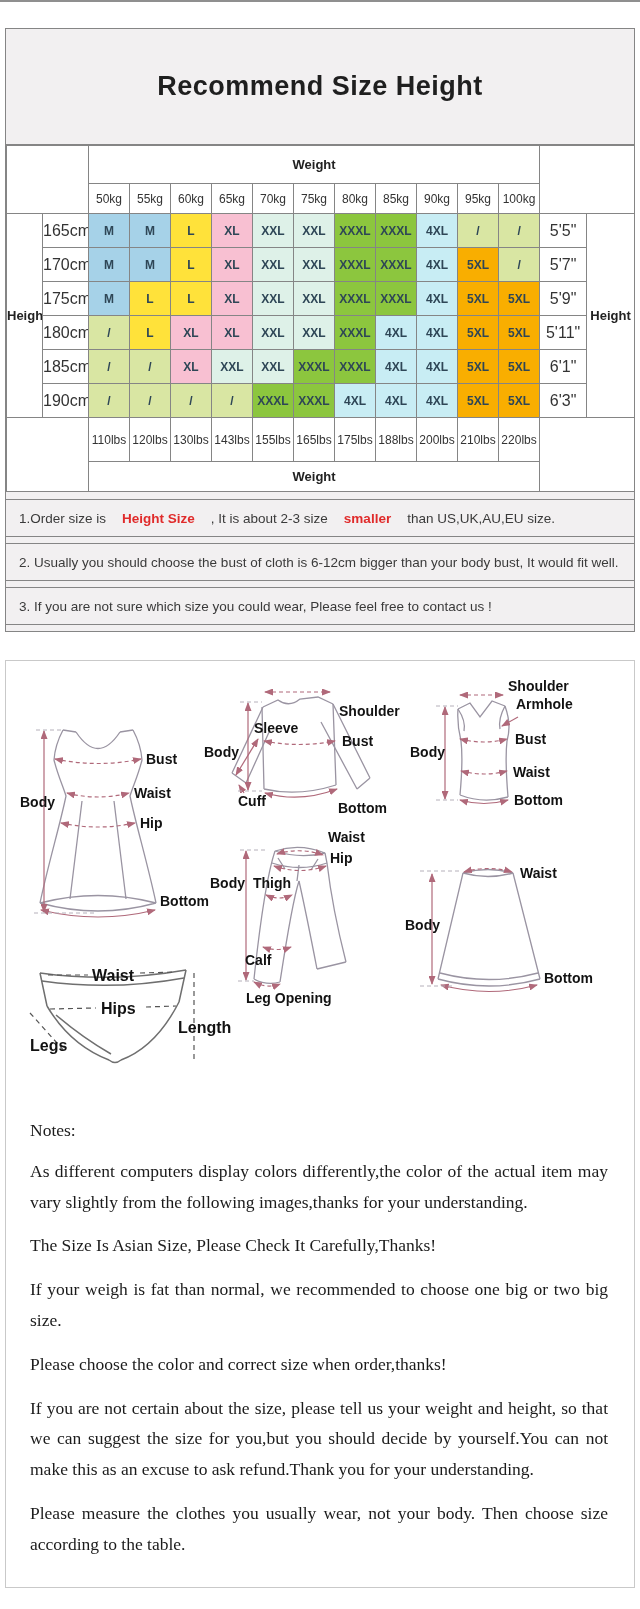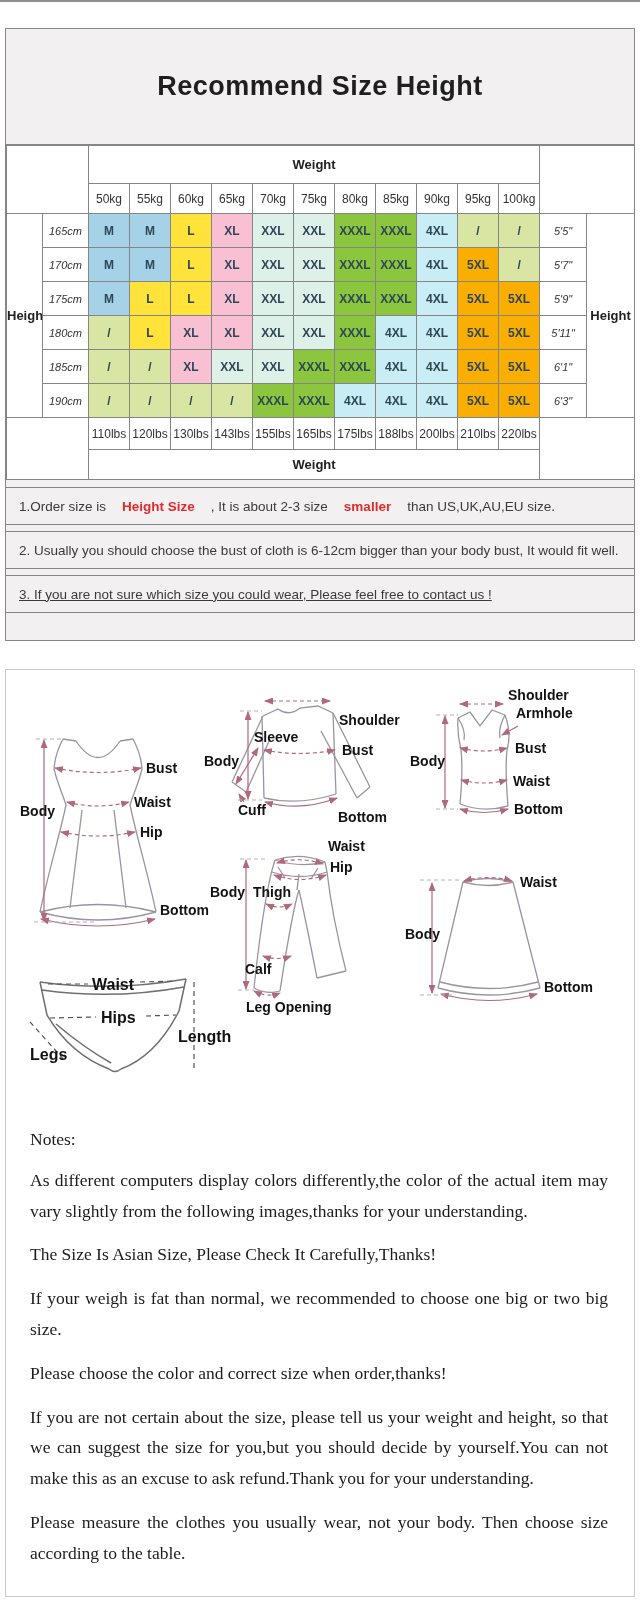--- a/index.html
+++ b/index.html
@@ -7,27 +7,27 @@
   .topline{height:2px;background:#8f8f8f;width:640px;}
   
   .block1{margin:26px 5px 0 5px;border:1px solid #858585;background:#f2f0f1;}
   .title-cell{height:115px;border-bottom:1px solid #858585;display:flex;align-items:center;justify-content:center;}
   .title-cell h1{margin:0;font-size:27px;font-weight:700;color:#1f1f1f;letter-spacing:.5px;}
   table.sizes{border-collapse:collapse;table-layout:fixed;width:628px;}
   table.sizes td{border:1px solid #858585;text-align:center;vertical-align:middle;padding:0;overflow:hidden;}
   td.hdr{background:#fff;font-weight:700;font-size:13px;color:#222;}
   td.corner{background:#fff;}
   td.kg,td.lbs{background:#fff;font-size:12px;color:#333;}
-  td.cm,td.ft{background:#fff;font-size:11px;color:#333;font-style:italic;}
+  td.cm,td.ft{background:#fff;font-size:16px;color:#333;}
   td.size-cell{font-size:12px;font-weight:700;color:#2e4656;}
-  tr.h38{height:38px;} tr.h30{height:30px;} tr.h34{height:34px;} tr.h32{height:32px;}
+  tr.h38{height:38px;} tr.h30{height:30px;} tr.h34{height:34px;} tr.h32{height:44px;}
   .note-row{border-top:1px solid #858585;border-bottom:1px solid #858585;background:#f2f0f1;
             height:36px;display:flex;align-items:center;padding-left:13px;font-size:13.5px;color:#3a3a3a;}
   .note-row .red{color:#e02b2b;font-weight:700;}
-  .nr1{margin-top:7px;gap:16px;} .nr2,.nr3{margin-top:6px;} .nr3{margin-bottom:27px;text-decoration:underline;}
+  .nr1{margin-top:7px;gap:16px;} .nr2,.nr3{margin-top:6px;} .nr3{margin-bottom:6px;}
   
   .block2{margin:28px 5px 0 5px;border:1px solid #c9c9c9;background:#fff;padding-bottom:14px;}
   .guide-svg{display:block;margin:12px 0 0 2px;}
   .lbl{font:700 14px "Liberation Sans",sans-serif;fill:#121212;}
   .lbl-lg{font:700 16px "Liberation Sans",sans-serif;fill:#121212;}
   .notes{margin-top:44px;padding:0 26px 0 24px;font-family:"Liberation Serif",serif;
          font-size:17.5px;color:#1b1b1b;line-height:1.76;}
   .notes p{margin:0 0 13px 0;text-align:justify;}
   .notes p.heading{text-align:left;margin-bottom:10px;}
 </style>

